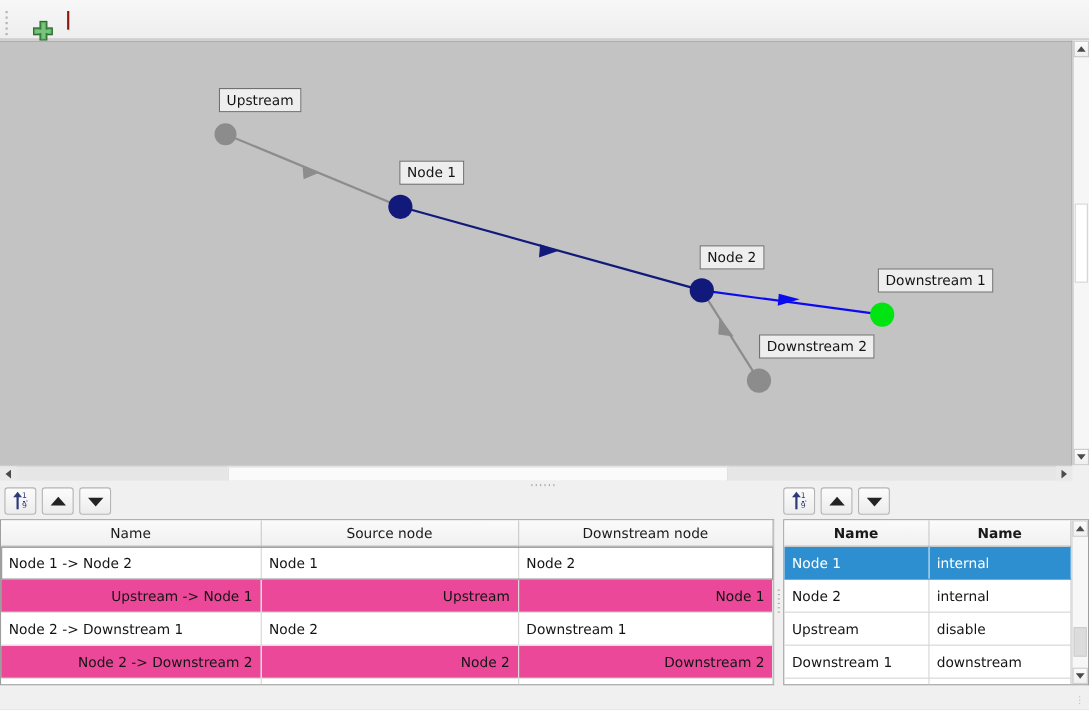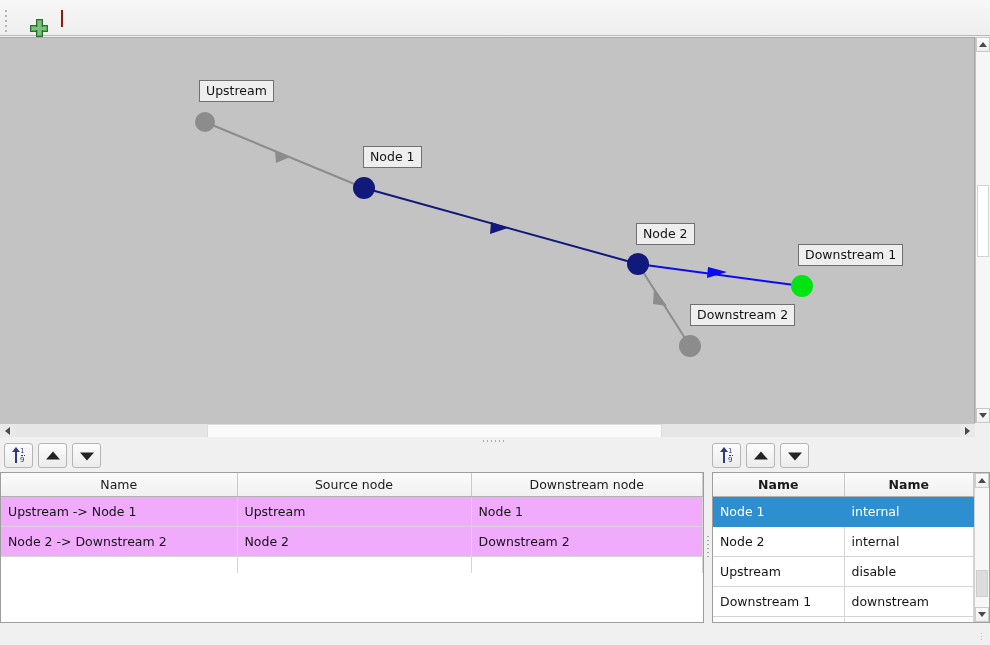--- a/index.html
+++ b/index.html
@@ -302,21 +302,21 @@
   table.grid td {
     height: 29px;
     padding: 0 7px;
     border-right: 1px solid #d5d5d5;
     border-bottom: 1px solid #d5d5d5;
     color: #141414;
     overflow: hidden;
     white-space: nowrap;
     text-overflow: ellipsis;
   }
-  table.grid tr.alt td { background: #f0abfc; }
+  table.grid tr.alt td { background: #ec4899; text-align: right; }
   table.grid tr.focused td { box-shadow: inset 0 0 0 0 transparent; }
   table.grid tr.focused { outline: 1px solid #8e8e8e; outline-offset: -1px; }
   table.grid tr.selected td {
     background: #2d8fd0;
     color: #ffffff;
     border-right-color: #2d8fd0;
     border-bottom-color: #2d8fd0;
   }
   table.grid tr.empty td { height: 16px; border-bottom: none; }
 
@@ -516,24 +516,34 @@
           <col>
         </colgroup>
       <thead>
         <tr>
           <th>Name</th>
           <th>Source node</th>
           <th>Downstream node</th>
         </tr>
       </thead>
       <tbody>
+        <tr class="focused">
+          <td>Node 1 -&gt; Node 2</td>
+          <td>Node 1</td>
+          <td>Node 2</td>
+        </tr>
         <tr class="alt">
           <td>Upstream -&gt; Node 1</td>
           <td>Upstream</td>
           <td>Node 1</td>
+        </tr>
+        <tr>
+          <td>Node 2 -&gt; Downstream 1</td>
+          <td>Node 2</td>
+          <td>Downstream 1</td>
         </tr>
         <tr class="alt">
           <td>Node 2 -&gt; Downstream 2</td>
           <td>Node 2</td>
           <td>Downstream 2</td>
         </tr>
         <tr class="empty">
           <td></td>
             <td></td>
             <td></td>

